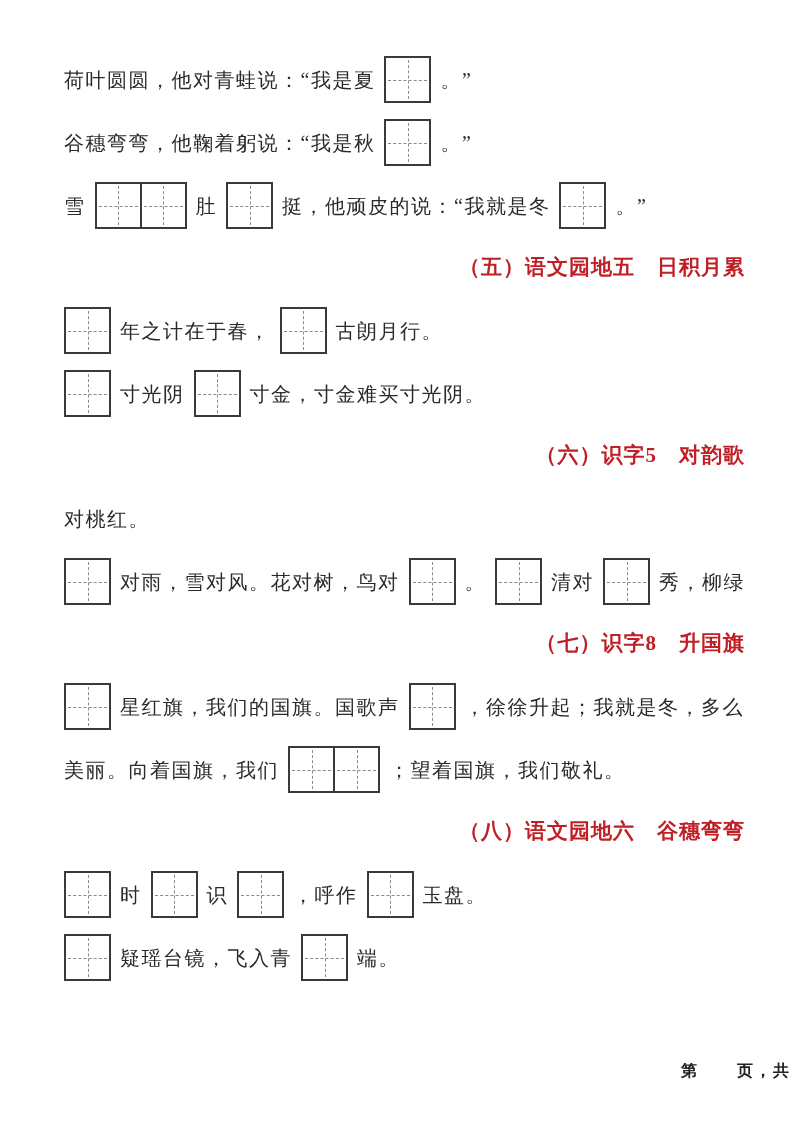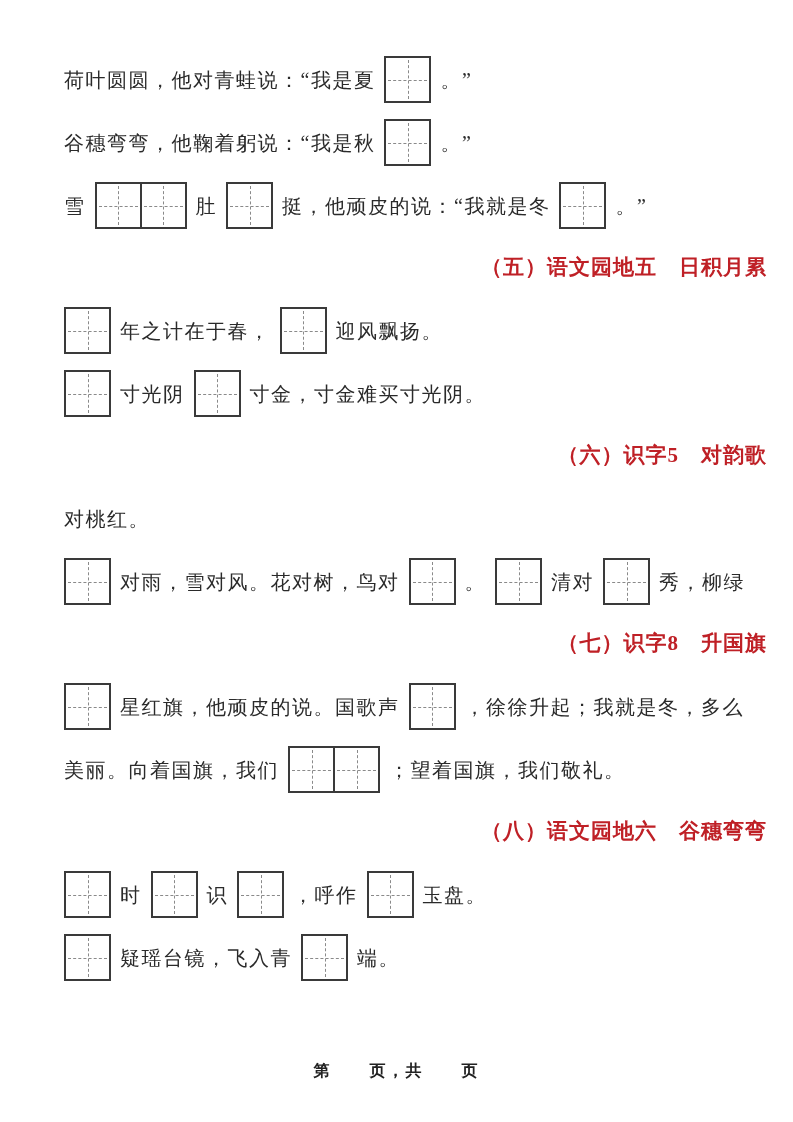--- a/index.html
+++ b/index.html
@@ -1,18 +1,18 @@
 <!DOCTYPE html>
 <html><head>
 <meta charset="utf-8">
 <style>
   html,body{margin:0;padding:0;background:#ffffff;}
   .page{
     width:793px;height:1122px;background:#ffffff;box-sizing:border-box;
-    padding:56px 26px 22px 64px;display:flex;flex-direction:column;
+    padding:56px 26px 22px 64px;display:flex;flex-direction:row;
     font-family:"Liberation Serif","DejaVu Serif",serif;color:#2a2a2a;
     overflow:hidden;position:relative;
   }
   .line{
     display:flex;align-items:center;gap:9px;min-height:47px;
     margin:0 0 16px 0;flex:none;
   }
   .run{
     font-size:20px;letter-spacing:1.5px;white-space:nowrap;color:#2a2a2a;
     line-height:26px;
@@ -82,21 +82,21 @@
       </div>
       <div class="section-header">（五）语文园地五　日积月累</div>
       <div class="line">
         <span class="answer-box">
           <span class="cell"></span>
         </span>
         <span class="run">年之计在于春，</span>
         <span class="answer-box">
           <span class="cell"></span>
         </span>
-        <span class="run">迎风飘扬。</span>
+        <span class="run">古朗月行。</span>
       </div>
       <div class="line">
         <span class="answer-box">
           <span class="cell"></span>
         </span>
         <span class="run">寸光阴</span>
         <span class="answer-box">
           <span class="cell"></span>
         </span>
         <span class="run">寸金，寸金难买寸光阴。</span>
@@ -121,21 +121,21 @@
         <span class="answer-box">
           <span class="cell"></span>
         </span>
         <span class="run">秀，柳绿</span>
       </div>
       <div class="section-header">（七）识字8　升国旗</div>
       <div class="line">
         <span class="answer-box">
           <span class="cell"></span>
         </span>
-        <span class="run">星红旗，他顽皮的说。国歌声</span>
+        <span class="run">星红旗，我们的国旗。国歌声</span>
         <span class="answer-box">
           <span class="cell"></span>
         </span>
         <span class="run">，徐徐升起；我就是冬，多么</span>
       </div>
       <div class="line">
         <span class="run">美丽。向着国旗，我们</span>
         <span class="answer-box">
           <span class="cell"></span>
           <span class="cell"></span>

